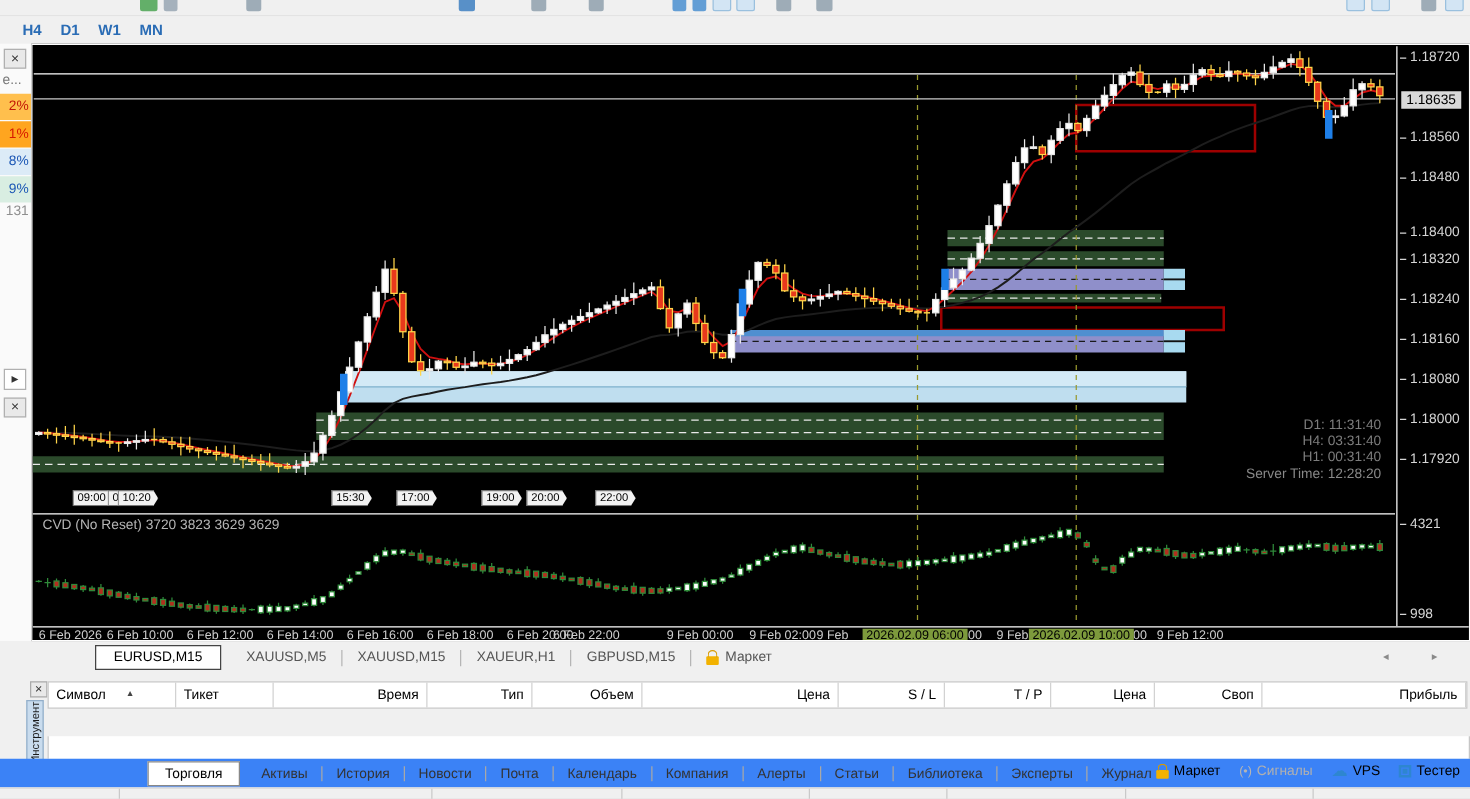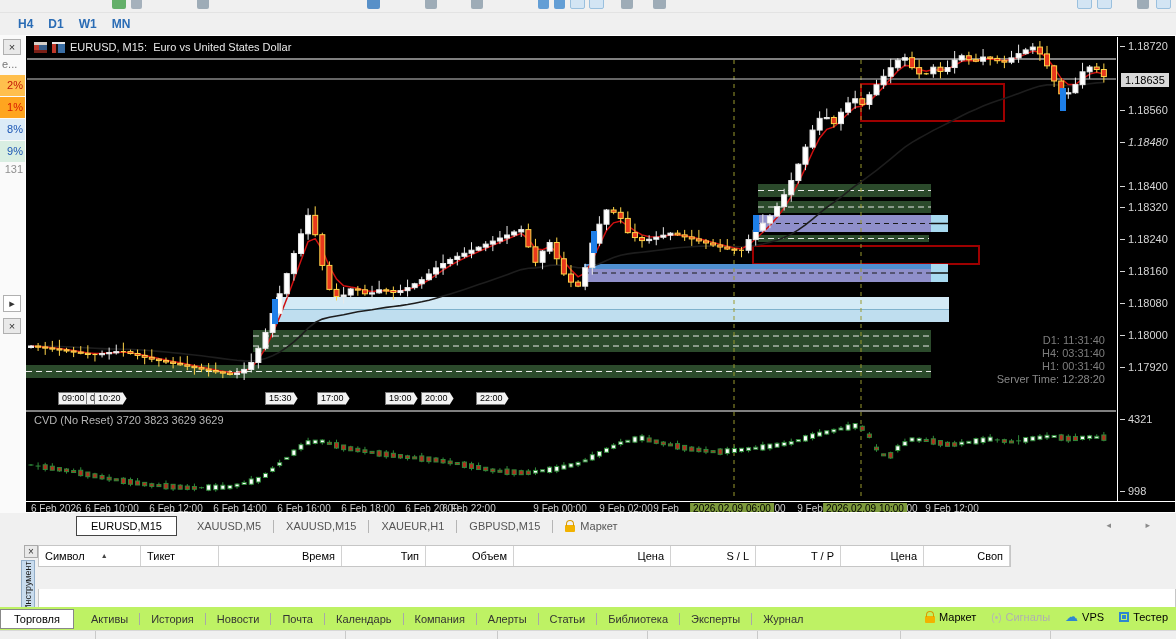--- a/index.html
+++ b/index.html
@@ -72,22 +72,22 @@
     border-right:1px solid #d2d2d2;overflow:hidden;white-space:nowrap}
   .col .sort{font-size:7px;color:#444;margin-left:16px;vertical-align:2px}
   #balance-row{position:absolute;left:38px;top:28px;width:1138px;height:22px;background:#cbcbcb;
     font-size:11px;font-weight:700;line-height:22px;padding-left:10px;white-space:nowrap}
   #balance-row .seg{margin-right:18px}
   #balance-row .bullet{margin-right:8px;font-weight:400}
   #tbl-profit{position:absolute;right:8px;top:0}
   #tbl-body{position:absolute;left:38px;top:50px;width:1138px;height:18px;background:#fff;
     border-left:1px solid #c6c6c6;border-right:1px solid #c6c6c6}
   
-  #bottom-tabs{position:absolute;left:0;top:607px;width:1176px;height:23px;background:#bef264;
-    display:flex;align-items:center;font-size:11px}
+  #bottom-tabs{position:absolute;left:0;top:607px;width:1176px;height:23px;background:#3b82f6;
+    display:flex;align-items:center;padding-left:118px;font-size:11px}
   .btab{color:#333;padding:4px 11px}
   .btab.active{background:#fff;border:1px solid #888;color:#000;padding:3px 13px;margin-right:6px}
   .btab-sep{width:1px;height:12px;background:#a8a8a8}
   #statusbar{position:absolute;right:8px;top:611px;display:flex;align-items:center;gap:7px;font-size:11px}
   .st-item{display:flex;align-items:center;gap:4px;margin-left:8px}
   .lock{width:10px;height:7px;background:#f2b200;border-radius:1px;position:relative;margin-top:4px}
   .lock::before{content:"";position:absolute;top:-5px;left:1px;width:6px;height:5px;
     border:1.5px solid #d89a00;border-bottom:none;border-radius:4px 4px 0 0}
   .sig-icon{color:#b5b5b5;font-size:10px}
   .cloud{color:#2e86d0;font-size:13px;line-height:10px}
@@ -786,46 +786,41 @@
         <rect x="1047.4350000000002" y="400.55649999999997" width="4" height="4" fill="#b22f1e" stroke="#2f8a3a" stroke-width="1"></rect>
         <line x1="1056.54" y1="400.1793333333333" x2="1056.54" y2="404.5126666666667" stroke="#2f8a3a" stroke-width="1"></line>
         <rect x="1054.54" y="400.1793333333333" width="4" height="3.333333333333333" fill="#ffffff" stroke="#2f8a3a" stroke-width="1"></rect>
         <line x1="1063.645" y1="398.80216666666666" x2="1063.645" y2="404.4688333333333" stroke="#2f8a3a" stroke-width="1"></line>
         <rect x="1061.645" y="399.80216666666666" width="4" height="2.6666666666666665" fill="#ffffff" stroke="#2f8a3a" stroke-width="1"></rect>
         <line x1="1070.75" y1="398.2875" x2="1070.75" y2="402.2875" stroke="#2f8a3a" stroke-width="1"></line>
         <rect x="1068.75" y="400.2875" width="4" height="2" fill="#ffffff" stroke="#2f8a3a" stroke-width="1"></rect>
         <line x1="1077.855" y1="395.9760833333333" x2="1077.855" y2="405.30941666666666" stroke="#2f8a3a" stroke-width="1"></line>
         <rect x="1075.855" y="398.9760833333333" width="4" height="5.333333333333334" fill="#b22f1e" stroke="#2f8a3a" stroke-width="1"></rect>
       </svg>
-    <div id="chart-titlebar">
-      <span class="ci ci1"></span>
-      <span class="ci ci2"></span>
-      <span id="chart-title">EURUSD, M15:  Euro vs United States Dollar</span>
-    </div>
     <div id="session-tags">
         <div class="stag" style="left: 32px;">09:00</div>
         <div class="stag" style="left: 60px;">0</div>
         <div class="stag" style="left: 68px;">10:20</div>
         <div class="stag" style="left: 239px;">15:30</div>
         <div class="stag" style="left: 291px;">17:00</div>
         <div class="stag" style="left: 359px;">19:00</div>
         <div class="stag" style="left: 395px;">20:00</div>
         <div class="stag" style="left: 450px;">22:00</div>
       </div>
     <div id="countdown">
         <div>D1: 11:31:40</div>
         <div>H4: 03:31:40</div>
         <div>H1: 00:31:40</div>
         <div class="server">Server Time: 12:28:20</div>
       </div>
     <div id="cvd-title">CVD (No Reset) 3720 3823 3629 3629</div>
     <div id="price-axis">
         <div class="ptick" style="top: 3px;">1.18720</div>
         <div class="ptick" style="top: 67.2px;">1.18560</div>
-        <div class="ptick" style="top: 99.3px; font-style: italic;">1.18480</div>
+        <div class="ptick" style="top: 99.3px;">1.18480</div>
         <div class="ptick" style="top: 143px;">1.18400</div>
         <div class="ptick" style="top: 163.5px;">1.18320</div>
         <div class="ptick" style="top: 195.6px;">1.18240</div>
         <div class="ptick" style="top: 227.7px;">1.18160</div>
         <div class="ptick" style="top: 259.8px;">1.18080</div>
         <div class="ptick" style="top: 291.9px;">1.18000</div>
         <div class="ptick" style="top: 324px;">1.17920</div>
         <div class="pcur" style="top: 36.1063px;">1.18635</div>
         <div class="ptick" style="top: 376px;">4321</div>
         <div class="ptick" style="top: 448px;">998</div>
@@ -877,20 +872,21 @@
         <div class="col" style="width: 102px; text-align: left;">Символ<span class="sort">▲</span></div>
         <div class="col" style="width: 78px; text-align: left;">Тикет</div>
         <div class="col" style="width: 123px; text-align: right;">Время</div>
         <div class="col" style="width: 84px; text-align: right;">Тип</div>
         <div class="col" style="width: 88px; text-align: right;">Объем</div>
         <div class="col" style="width: 157px; text-align: right;">Цена</div>
         <div class="col" style="width: 85px; text-align: right;">S / L</div>
         <div class="col" style="width: 85px; text-align: right;">T / P</div>
         <div class="col" style="width: 83px; text-align: right;">Цена</div>
         <div class="col" style="width: 86px; text-align: right;">Своп</div>
+        <div class="col" style="width: 163px; text-align: right;">Прибыль</div>
       </div>
     <div id="tbl-body"></div>
   </div>
 
   <div id="bottom-tabs">
       <div class="btab active">Торговля</div>
       <div class="btab">Активы</div>
       <div class="btab-sep"></div>
       <div class="btab">История</div>
       <div class="btab-sep"></div>

